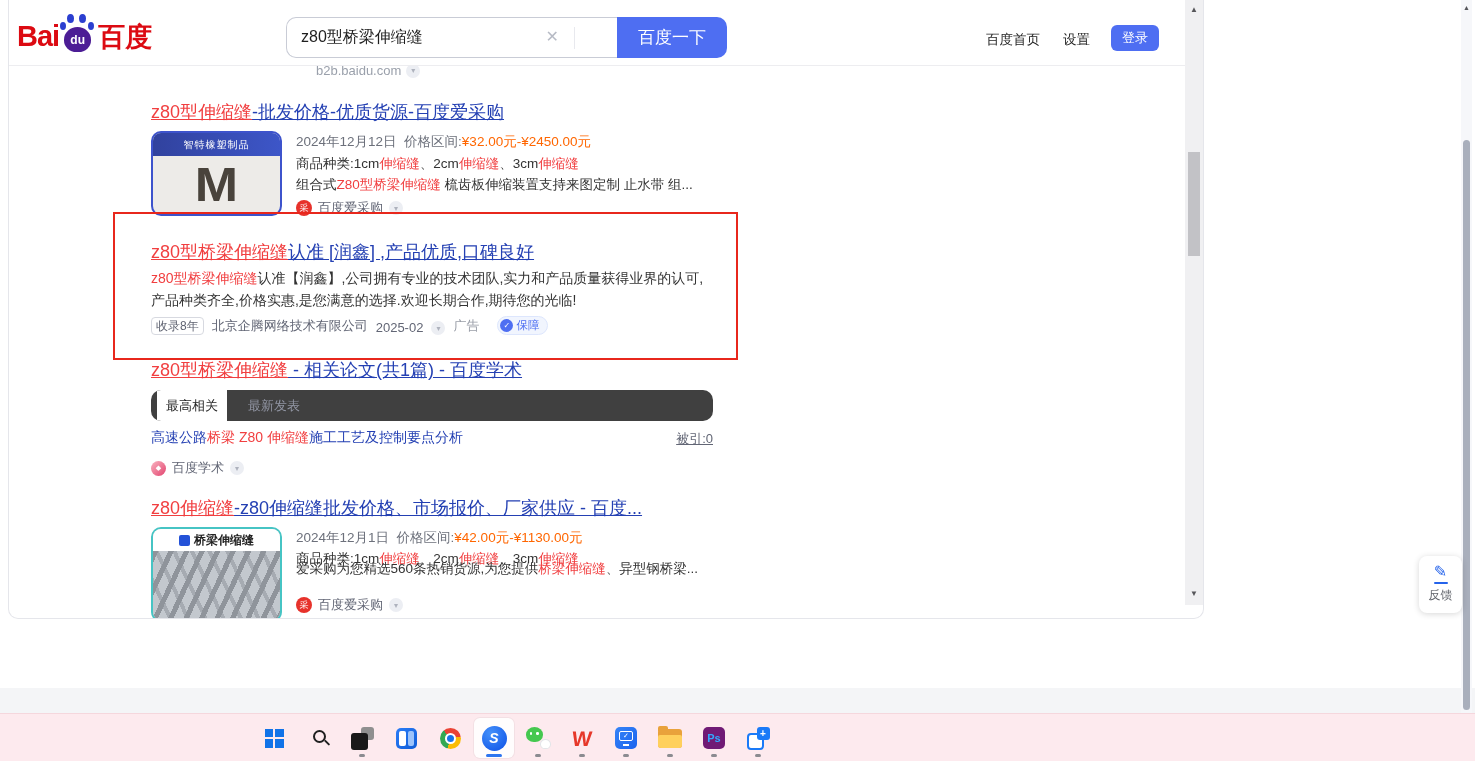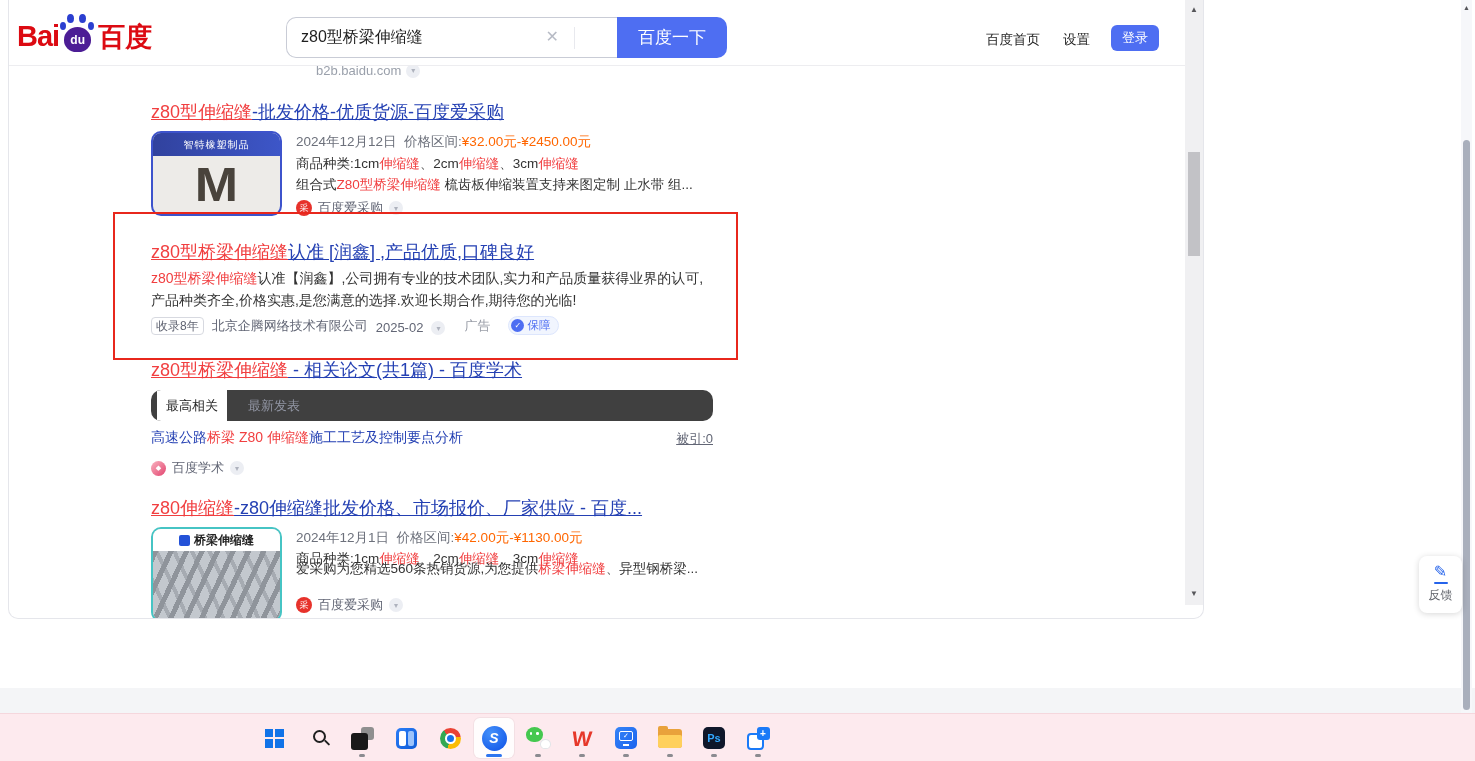--- a/index.html
+++ b/index.html
@@ -60,21 +60,21 @@
   .thumb1 { position:absolute; left:142px; top:131px; width:131px; height:85px; border:2px solid #3d53cc; border-radius:10px; background:#edebe8; overflow:hidden; cursor:pointer; }
   .thumb1-band { height:23px; background:linear-gradient(90deg,#31429e,#3d56c8); color:#fff; font-size:10px; display:flex; align-items:center; justify-content:center; letter-spacing:1px;font-family:Liberation Serif, serif; }
   .thumb1-m { text-align:center; font-weight:bold; font-size:52px; line-height:56px; color:#49433c; transform:scaleY(.92); }
 
   
   .adbox { position:absolute; left:104px; top:212px; width:625px; height:148px; border:2px solid #e8271c; z-index:10; pointer-events:none; }
 
   .ad-desc { position:absolute; left:142px; top:268px; width:558px; font-size:14px; line-height:21.5px; color:#333; }
   .admeta { position:absolute; left:142px; top:316px; display:flex; align-items:flex-end; gap:8px; font-size:13px; color:#626675; }
   .agebadge { border:1px solid #d7d9e0; border-radius:4px; font-size:12px; color:#5f6371; padding:0 4px; line-height:16px; }
-  .adlabel { color:#9a9ea8; margin-left:11px; }
+  .adlabel { color:#9a9ea8; margin-left:0; }
   .guar { display:inline-flex; align-items:center; gap:3px; border:1px solid #dde6fd; background:#f1f5fe; border-radius:10px; padding:1px 8px 1px 2px; color:#4e6ef2; font-size:11.5px; margin-left:10px; cursor:pointer; }
   .gcheck { width:13px; height:13px; border-radius:50%; background:#4e6ef2; color:#fff; font-size:8px; display:flex; align-items:center; justify-content:center; }
 
   
   .tabs { position:absolute; left:142px; top:390px; width:562px; height:31px; background:#404040; border-radius:10px; display:flex; overflow:hidden; }
   .tab-active { margin-left:6px; width:70px; background:#fff; color:#1f1f1f; font-size:13px; display:flex; align-items:center; justify-content:center; cursor:pointer; }
   .tab-idle { width:94px; color:#9195a3; font-size:13px; display:flex; align-items:center; justify-content:center; cursor:pointer; }
   .paper { position:absolute; left:142px; top:429px; width:562px; font-size:14px; white-space:nowrap; cursor:pointer; }
   .paper .pb { color:#2440b3; } .paper .pr { color:#f13f40; }
   .cited { position:absolute; right:0; top:1px; font-size:13px; color:#626675; cursor:default;text-decoration:underline; }
@@ -134,21 +134,21 @@
   .ic-wechat .wc-big::before { left:4px; } .ic-wechat .wc-big::after { right:4px; }
   .ic-wechat .wc-small { position:absolute; right:0; bottom:0; width:11px; height:10px; background:#fff; border:1px solid #e2e5e8; border-radius:50% 50% 46% 46%; }
   .ic-wps { color:#e6382a; font-weight:bold; font-size:21px; line-height:21px; transform:skewX(-6deg); }
   .ic-remote { width:22px; height:22px; border-radius:5px; background:linear-gradient(135deg,#3584f7,#1b63ee); position:relative; }
   .ic-remote .mon { position:absolute; left:4px; top:4px; width:14px; height:10px; border:1.6px solid #fff; border-radius:2px; color:#fff; font-size:7px; line-height:7px; text-align:center; }
   .ic-remote .stand { position:absolute; left:8px; bottom:3px; width:6px; height:1.6px; background:#fff; }
   .ic-folder { position:relative; width:24px; height:19px; }
   .ic-folder .f-back { position:absolute; inset:0; background:#e9a23b; border-radius:3px; }
   .ic-folder .f-back::before { content:""; position:absolute; left:0; top:-3px; width:10px; height:5px; background:#e9a23b; border-radius:2px 2px 0 0; }
   .ic-folder .f-front { position:absolute; left:0; right:0; bottom:0; height:13px; background:#ffd05c; border-radius:2px 2px 3px 3px; }
-  .ic-ps { width:22px; height:22px; background:#0f172a; border-radius:5px; color:#31a8ff; font-weight:bold; font-size:11px; display:flex; align-items:center; justify-content:center; }
+  .ic-ps { width:22px; height:22px; background:#701a75; border-radius:5px; color:#31a8ff; font-weight:bold; font-size:11px; display:flex; align-items:center; justify-content:center; }
   .ic-plusapp { position:relative; width:23px; height:23px; }
   .ic-plusapp .pa-back { position:absolute; left:0; bottom:0; width:17px; height:17px; background:#fff; border:2px solid #1a7af8; border-radius:4px; }
   .ic-plusapp .pa-front{ position:absolute; right:0; top:0; width:13px; height:13px; background:#1a7af8; border-radius:3px; color:#fff; font-size:10px; font-weight:bold; display:flex; align-items:center; justify-content:center; }
 </style>
 </head>
 <body>
 
 <div class="panel">
 
   <div class="src-b2b">

